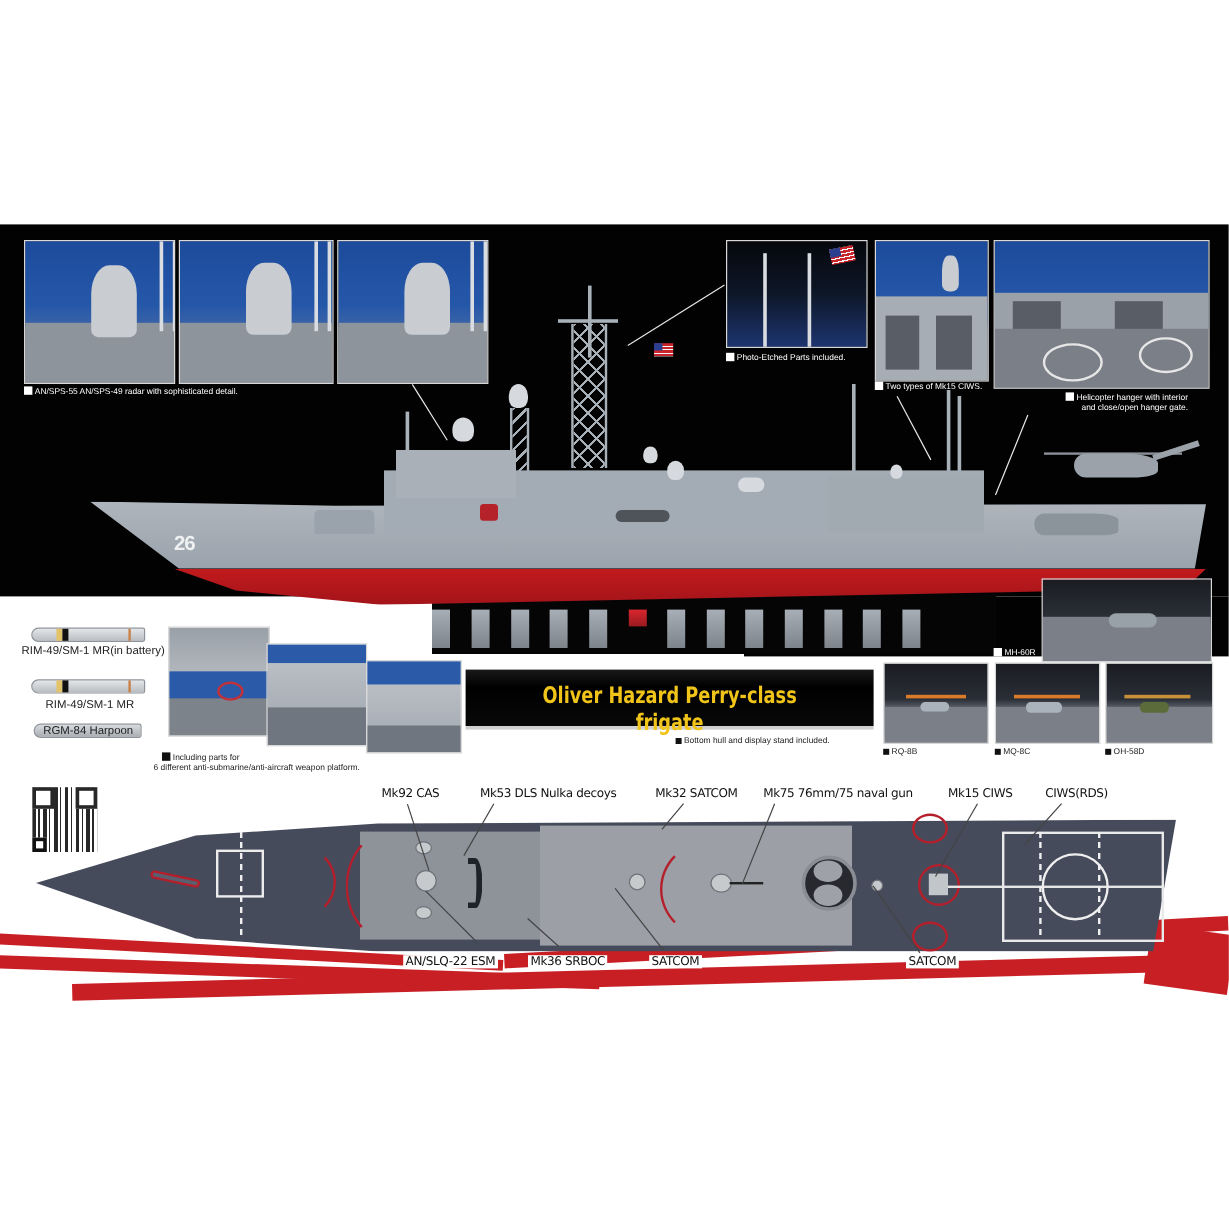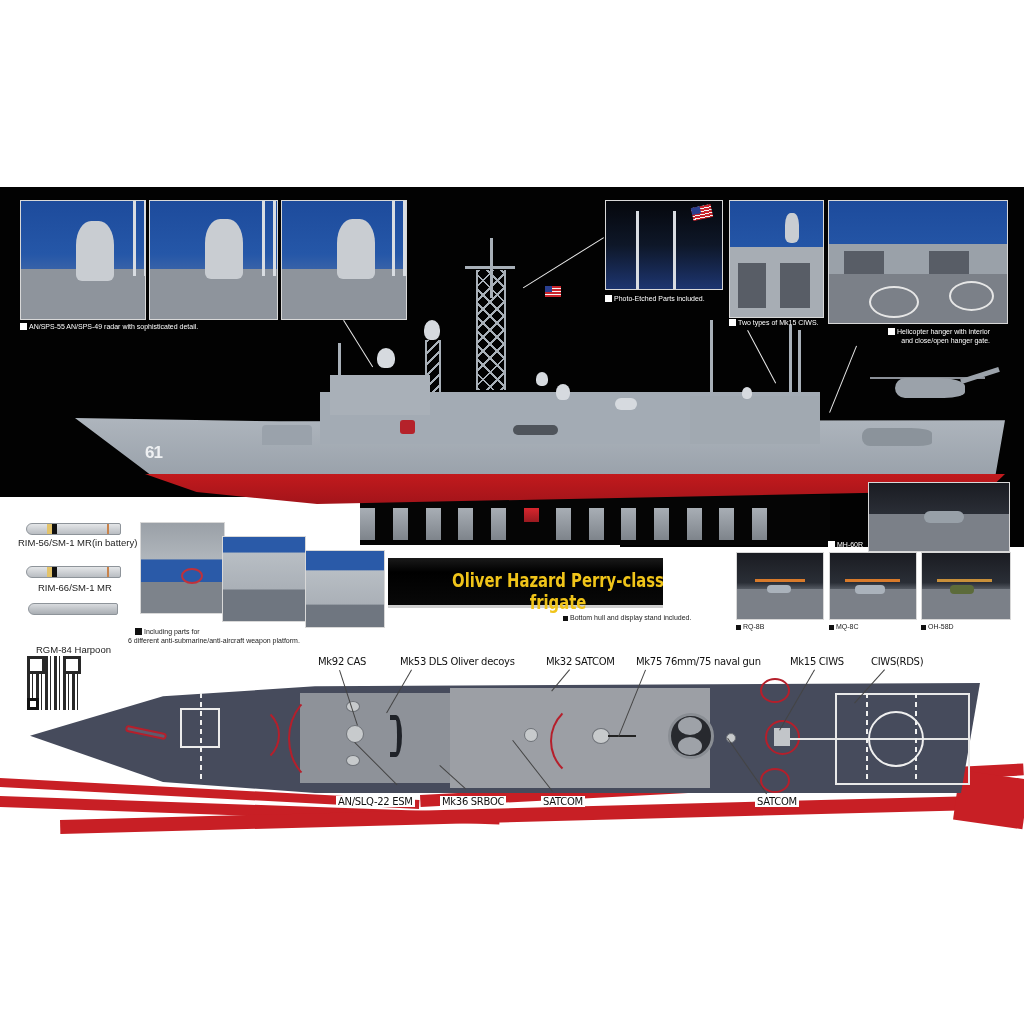--- a/index.html
+++ b/index.html
@@ -55,21 +55,21 @@
   #heli-body { left: 895px; top: 378px; width: 70px; height: 20px; background: #9ba2aa; border-radius: 10px 40% 30% 10px; }
   #heli-rotor { left: 870px; top: 377px; width: 115px; height: 2px; background: #8b9098; }
   #heli-tail { left: 960px; top: 373px; width: 40px; height: 5px; background: #9ba2aa; transform: rotate(-18deg); }
 
   
   .missile { position: absolute; height: 12px; background: linear-gradient(180deg, #e4e6e8, #b9bdc2); border-radius: 6px 2px 2px 6px; border: 1px solid #8e949a; }
   .missile .band { position: absolute; top: 0; bottom: 0; width: 5px; }
   .missile-label { position: absolute; font-size: 9.5px; color: #222; white-space: nowrap; }
 
   
-  #plaque { left: 388px; top: 558px; width: 275px; height: 50px; background: linear-gradient(180deg, #1a1a1a 0%, #000 30%, #080808 100%); border-bottom: 3px solid #cfcfcf; }
+  #plaque { left: 388px; top: 558px; width: 340px; height: 50px; background: linear-gradient(180deg, #1a1a1a 0%, #000 30%, #080808 100%); border-bottom: 3px solid #cfcfcf; }
   #plaque-title { left: 0; top: 11px; width: 340px; text-align: center; color: #f0c419; font-family: "DejaVu Sans", sans-serif; font-weight: bold; font-size: 19px; letter-spacing: 0px; transform: scaleX(0.78); transform-origin: center; }
 
   
   #deck-plan { left: 30px; top: 683px; width: 950px; height: 110px; }
   #deck-hull { left: 0; top: 0; width: 950px; height: 110px; background: #464b5c;
     clip-path: polygon(0 48%, 14% 12%, 30% 3%, 100% 0, 98% 100%, 30% 100%, 14% 90%); border: none; }
   #deck-mid { left: 270px; top: 10px; width: 400px; height: 90px; background: #8e9299; }
   #deck-mid2 { left: 420px; top: 5px; width: 260px; height: 100px; background: #9c9fa5; }
   #deck-heli { left: 805px; top: 10px; width: 135px; height: 92px; border: 2px solid #e9e9e9; }
   #deck-heli-circle { left: 838px; top: 28px; width: 56px; height: 56px; border: 2px solid #efefef; border-radius: 50%; }
@@ -178,21 +178,21 @@
 <div id="bridge" class="abs"></div>
 <div id="hangar" class="abs"></div>
 <div class="dome" style="left:377px;top:348px;width:18px;height:20px;"></div>
 <div class="dome" style="left:536px;top:372px;width:12px;height:14px;"></div>
 <div class="dome" style="left:556px;top:384px;width:14px;height:16px;"></div>
 <div class="dome" style="left:615px;top:398px;width:22px;height:12px;border-radius:8px;"></div>
 <div class="dome" style="left:742px;top:387px;width:10px;height:12px;"></div>
 <div class="abs" style="left:262px;top:425px;width:50px;height:20px;background:#9aa2ab;border-radius:4px 4px 0 0;"></div>
 <div class="abs" style="left:400px;top:420px;width:15px;height:14px;background:#b5222a;border-radius:3px;"></div>
 <div class="abs" style="left:513px;top:425px;width:45px;height:10px;background:#4f545b;border-radius:5px;"></div>
-<div id="hull-number" class="abs">61</div>
+<div id="hull-number" class="abs">26</div>
 
 <div id="heli-rotor" class="abs"></div>
 <div id="heli-body" class="abs"></div>
 <div id="heli-tail" class="abs"></div>
 <div class="abs" style="left:862px;top:428px;width:70px;height:18px;background:#8b939b;border-radius:8px 30% 20% 8px;"></div>
 
 <div class="stand-leg" style="left:360px;"></div>
 <div class="stand-leg" style="left:393px;"></div>
 <div class="stand-leg" style="left:426px;"></div>
 <div class="stand-leg" style="left:458px;"></div>
@@ -212,29 +212,29 @@
 </div>
 <div class="abs caption" style="left:828px;top:540px;">
   <span class="bullet"></span><span>MH-60R</span>
 </div>
 
 <div class="missile" style="left:26px;top:523px;width:95px;">
   <div class="band" style="left:20px;background:#e3c36a;"></div>
   <div class="band" style="left:25px;background:#111;"></div>
   <div class="band" style="left:80px;background:#c8824a;width:2px;"></div>
 </div>
-<div class="missile-label" style="left:18px;top:537px;">RIM-56/SM-1 MR(in battery)</div>
+<div class="missile-label" style="left:18px;top:537px;">RIM-49/SM-1 MR(in battery)</div>
 <div class="missile" style="left:26px;top:566px;width:95px;">
   <div class="band" style="left:20px;background:#e3c36a;"></div>
   <div class="band" style="left:25px;background:#111;"></div>
   <div class="band" style="left:80px;background:#c8824a;width:2px;"></div>
 </div>
-<div class="missile-label" style="left:38px;top:582px;">RIM-66/SM-1 MR</div>
+<div class="missile-label" style="left:38px;top:582px;">RIM-49/SM-1 MR</div>
 <div class="missile" style="left:28px;top:603px;width:90px;background:linear-gradient(180deg,#d8dbde,#a9aeb3);"></div>
-<div class="missile-label" style="left:36px;top:644px;text-align:right;">RGM-84 Harpoon</div>
+<div class="missile-label" style="left:36px;top:604px;text-align:right;">RGM-84 Harpoon</div>
 
 <div class="abs photo blue" style="left:140px;top:522px;width:85px;height:92px;background:linear-gradient(180deg,#9aa0a7 0%,#b0b6bc 40%,#2a5aa8 41%,#2a5aa8 65%,#7d838b 66%);">
   <div class="abs" style="left:40px;top:45px;width:22px;height:16px;border:2px solid #c0313a;border-radius:50%;"></div>
 </div>
 <div class="abs photo blue" style="left:222px;top:536px;width:84px;height:86px;background:linear-gradient(180deg,#2a5aa8 0%,#2a5aa8 18%,#b8bec4 19%,#aab0b7 62%,#6f7680 63%);"></div>
 <div class="abs photo blue" style="left:305px;top:550px;width:80px;height:78px;background:linear-gradient(180deg,#2a5aa8 0%,#2a5aa8 25%,#b8bec4 26%,#aab0b7 70%,#6f7680 71%);"></div>
 <div class="abs caption dark" style="left:135px;top:627px;font-size:7px;">
   <div><span class="bullet"></span><span>Including parts for</span></div>
   <div style="margin-left:-7px;">6 different anti-submarine/anti-aircraft weapon platform.</div>
 </div>
@@ -306,21 +306,21 @@
   <div class="red-arc" style="left:730px;top:-5px;width:30px;height:25px;"></div>
   <div class="red-arc" style="left:730px;top:85px;width:30px;height:25px;"></div>
   <div id="deck-heli-line" class="abs"></div>
   <div id="deck-heli" class="abs"></div>
   <div id="deck-heli-circle" class="abs"></div>
   <div class="deck-dash" style="left:836px;top:10px;height:90px;"></div>
   <div class="deck-dash" style="left:885px;top:10px;height:90px;"></div>
 </div>
 
 <div class="callout" style="left:318px;top:656px;">Mk92 CAS</div>
-<div class="callout" style="left:400px;top:656px;">Mk53 DLS Oliver decoys</div>
+<div class="callout" style="left:400px;top:656px;">Mk53 DLS Nulka decoys</div>
 <div class="callout" style="left:546px;top:656px;">Mk32 SATCOM</div>
 <div class="callout" style="left:636px;top:656px;">Mk75 76mm/75 naval gun</div>
 <div class="callout" style="left:790px;top:656px;">Mk15 CIWS</div>
 <div class="callout" style="left:871px;top:656px;">CIWS(RDS)</div>
 
 <div class="callout boxed" style="left:336px;top:796px;">AN/SLQ-22 ESM</div>
 <div class="callout boxed" style="left:440px;top:796px;">Mk36 SRBOC</div>
 <div class="callout boxed" style="left:541px;top:796px;">SATCOM</div>
 <div class="callout boxed" style="left:755px;top:796px;">SATCOM</div>
 

